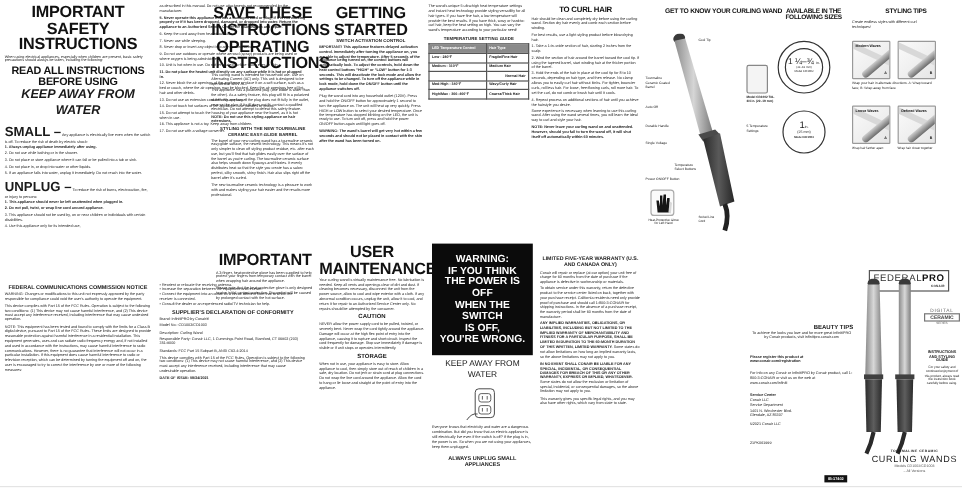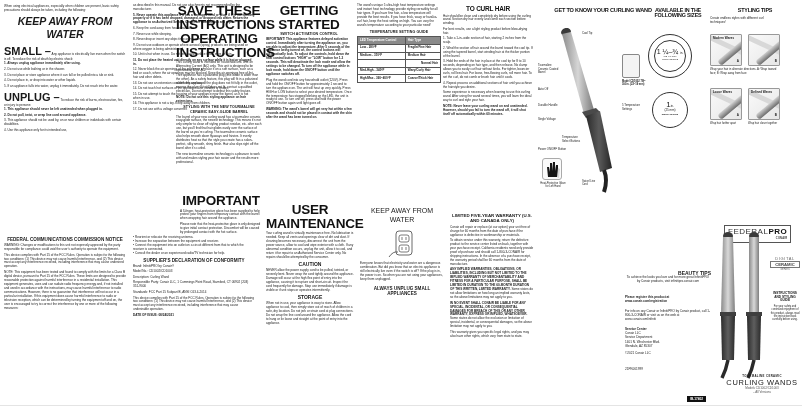--- a/index.html
+++ b/index.html
@@ -36,21 +36,23 @@
   .tip-label { position: absolute; font-size: 3px; font-weight: 700; left: 2px; top: 2px; line-height: 1.1; }
   .tip-letter { position: absolute; right: 2px; bottom: 1px; font-size: 3px; font-weight: 700; }
 
   .logo-box { position: absolute; border: 0.8px solid #555; padding: 1px 3px; font-size: 8px; letter-spacing: 0.5px; color: #333; }
   .logo-box .pro { font-weight: 700; color: #111; }
 </style>
 </head>
 <body>
 
 <div class="col" style="left:4px;top:3px;width:122px;">
+  <div class="big-title h1">IMPORTANT SAFETY INSTRUCTIONS</div>
   <p style="margin-top:2px">When using electrical appliances, especially when children are present, basic safety precautions should always be taken, including the following:</p>
+  <div class="big-title" style="font-size:9px;margin-top:1px">READ ALL INSTRUCTIONS BEFORE USING</div>
   <div class="italic-title">KEEP AWAY FROM WATER</div>
   <div style="margin-top:3px">
     <span class="danger-h">SMALL –</span>
     <span>Any appliance is electrically live even when the switch is off. To reduce the risk of death by electric shock:</span>
   </div>
   <p class="b">1. Always unplug appliance immediately after using.</p>
   <p>2. Do not use while bathing or in the shower.</p>
   <p>3. Do not place or store appliance where it can fall or be pulled into a tub or sink.</p>
   <p>4. Do not place in, or drop into water or other liquids.</p>
   <p>5. If an appliance falls into water, unplug it immediately. Do not reach into the water.</p>
@@ -274,36 +276,44 @@
   <div class="sect-small">SUPPLIER'S DECLARATION OF CONFORMITY</div>
   <p>Brand: InfinitiPRO by Conair®</p>
   <p>Model No.: CD1002/CD1003</p>
   <p>Description: Curling Wand</p>
   <p>Responsible Party: Conair LLC, 1 Cummings Point Road, Stamford, CT 06902 (203) 351-9000</p>
   <p>Standards: FCC Part 15 Subpart B, ANSI C63.4-2014</p>
   <p>This device complies with Part 15 of the FCC Rules. Operation is subject to the following two conditions: (1) This device may not cause harmful interference, and (2) This device must accept any interference received, including interference that may cause undesirable operation.</p>
   <p class="b">DATE OF ISSUE: 08/24/2021</p>
 </div>
 
-<div class="col" style="left:180px;top:194px;width:82px;">
+<div class="col" style="left:180px;top:210px;width:82px;">
   <div class="big-title h1">IMPORTANT</div>
   <p style="margin-top:2px">A 3-finger, heat-protective glove has been supplied to help protect your fingers from temporary contact with the barrel when wrapping hair around the appliance.</p>
   <p>Please note that the heat-protective glove is only designed to give initial contact protection. Discomfort will be caused by prolonged contact with the hot surface.</p>
 </div>
 
 <div class="col" style="left:266px;top:203px;width:88px;">
   <div class="big-title h1">USER MAINTENANCE</div>
   <p style="margin-top:2px">Your curling wand is virtually maintenance free. No lubrication is needed. Keep all vents and openings clear of dirt and dust. If cleaning becomes necessary, disconnect the unit from the power source, allow to cool and wipe exterior with a cloth. If any abnormal condition occurs, unplug the unit, allow it to cool, and return it for repair to an Authorized Service Center only. No repairs should be attempted by the consumer.</p>
   <div class="sect-small" style="font-size:5px">CAUTION</div>
   <p>NEVER allow the power supply cord to be pulled, twisted, or severely bent. Never wrap the cord tightly around the appliance. Damage will occur at the high flex point of entry into the appliance, causing it to rupture and short-circuit. Inspect the cord frequently for damage. Stop use immediately if damage is visible or if unit stops or operates intermittently.</p>
   <div class="sect-small" style="font-size:5px">STORAGE</div>
   <p>When not in use, your appliance is easy to store. Allow appliance to cool, then simply store out of reach of children in a safe, dry location. Do not jerk or strain cord at plug connections. Do not wrap the line cord around the appliance. Allow the cord to hang or lie loose and straight at the point of entry into the appliance.</p>
 </div>
 
 <div class="col" style="left:360px;top:203px;width:84px;">
+  <div class="warn-box">
+    <div>WARNING:</div>
+    <div>IF YOU THINK</div>
+    <div>THE POWER IS OFF</div>
+    <div>WHEN THE SWITCH</div>
+    <div>IS OFF,</div>
+    <div>YOU'RE WRONG.</div>
+  </div>
   <div style="font-size:7px;text-align:center;margin-top:4px">KEEP AWAY FROM WATER</div>
   <svg style="display:block;margin:4px auto 0" width="30" height="30" viewBox="0 0 30 30">
     <rect x="9" y="2" width="16" height="24" rx="3" fill="none" stroke="#444" stroke-width="0.8"></rect>
     <rect x="12" y="6" width="10" height="7" rx="2" fill="none" stroke="#444" stroke-width="0.7"></rect>
     <rect x="12" y="16" width="10" height="7" rx="2" fill="none" stroke="#444" stroke-width="0.7"></rect>
     <line x1="15" y1="8" x2="15" y2="11" stroke="#444" stroke-width="0.7"></line>
       <line x1="19" y1="8" x2="19" y2="11" stroke="#444" stroke-width="0.7"></line>
     <line x1="15" y1="18" x2="15" y2="21" stroke="#444" stroke-width="0.7"></line>
       <line x1="19" y1="18" x2="19" y2="21" stroke="#444" stroke-width="0.7"></line>
     <path d="M2 28 Q6 22 11 23" stroke="#444" stroke-width="0.8" fill="none"></path>

